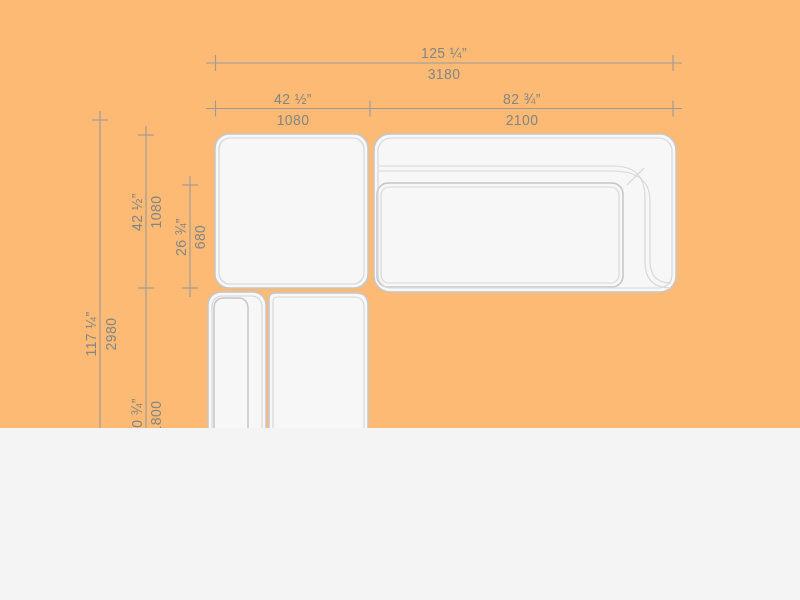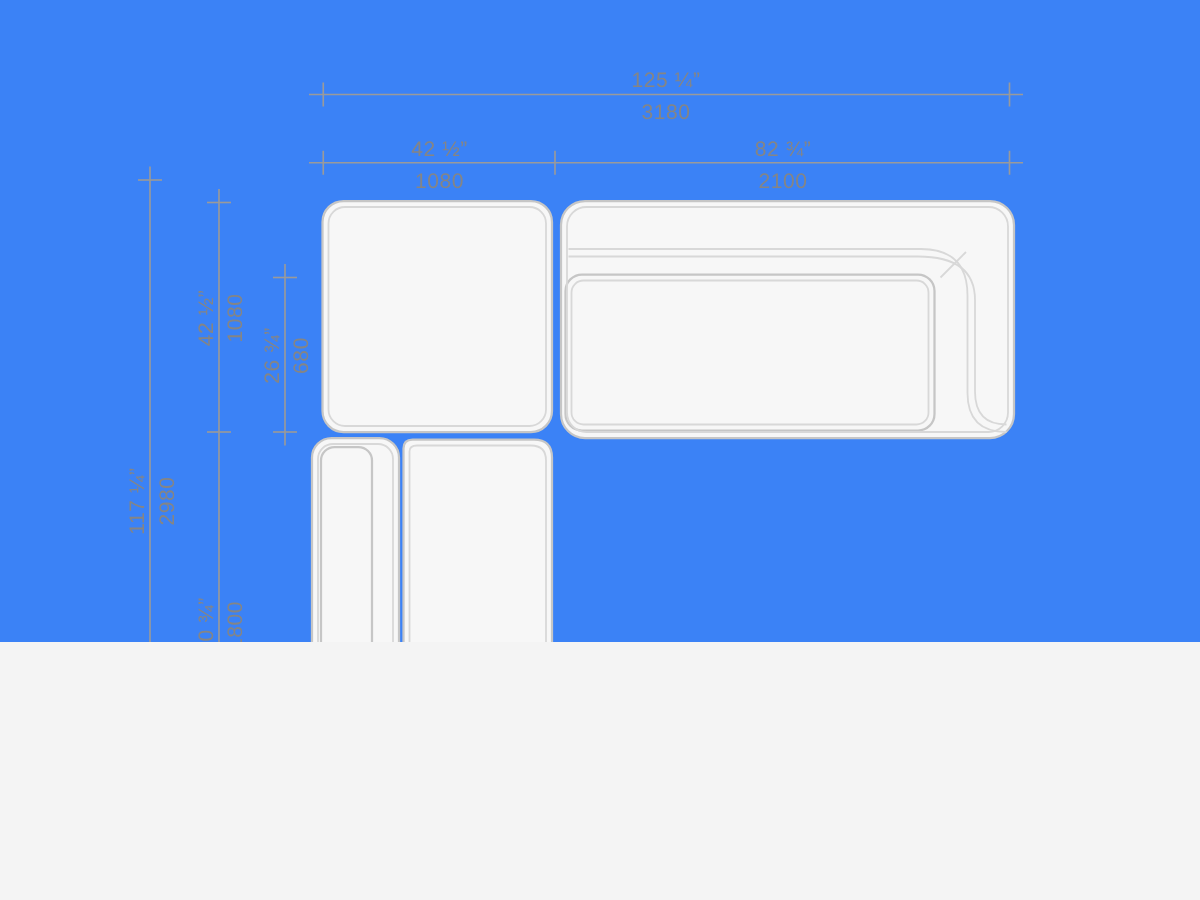--- a/index.html
+++ b/index.html
@@ -1,20 +1,20 @@
 <!DOCTYPE html>
 <html><head>
 <meta charset="utf-8">
 <style>
   html, body { margin: 0; padding: 0; background: #f4f4f4; }
   .stage {
     position: relative;
     width: 800px;
     height: 428px;
-    background: #3b82f6;
+    background: #fdba74;
     overflow: hidden;
     font-family: "Liberation Sans", "DejaVu Sans", sans-serif;
   }
   svg { display: block; }
   .dim-text {
     font-size: 14px;
     letter-spacing: 0.4px;
   }
 </style>
 </head>

